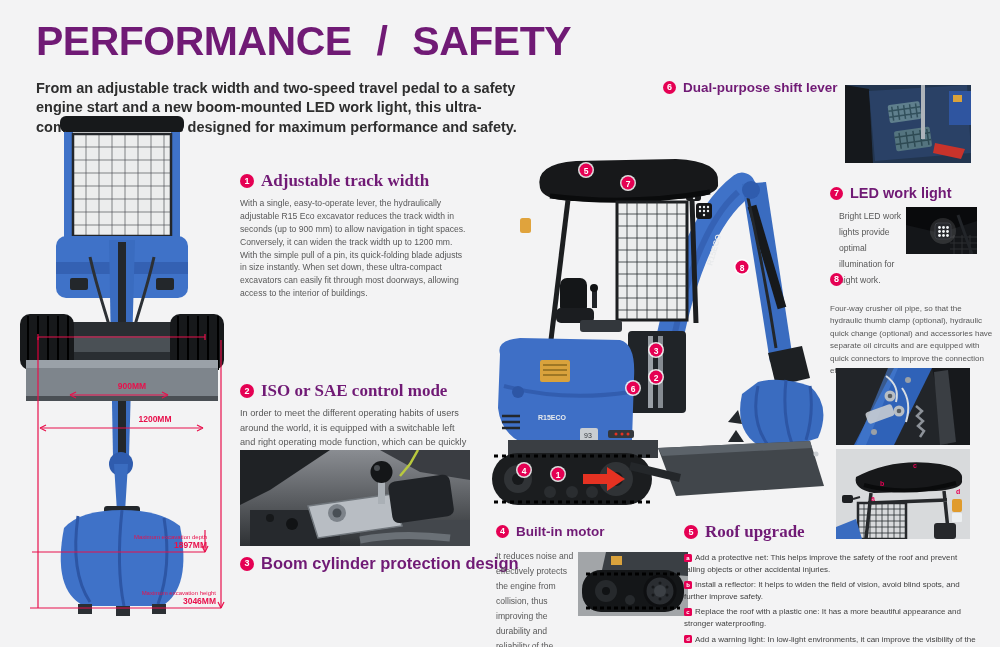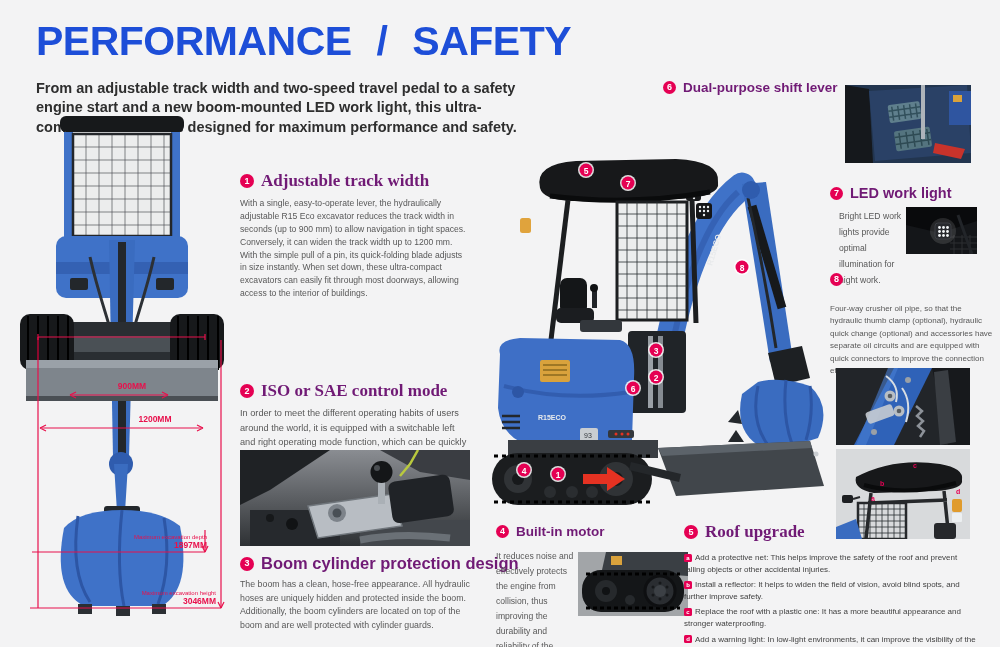--- a/index.html
+++ b/index.html
@@ -1,19 +1,19 @@
 <!DOCTYPE html>
 <html><head>
 <meta charset="utf-8">
 <style>
   html,body{margin:0;padding:0;}
   body{font-family:"Liberation Sans",sans-serif;background:#e9e9e9;}
   .page{position:relative;width:1000px;height:647px;background:#f3f3f4;overflow:hidden;margin:0 auto;}
   .abs{position:absolute;}
-  .main-title{font-size:41px;font-weight:bold;color:#1d4ed8;letter-spacing:-.5px;word-spacing:14px;line-height:1;}
+  .main-title{font-size:41px;font-weight:bold;color:#701a75;letter-spacing:-.5px;word-spacing:14px;line-height:1;}
   .intro{font-size:14.5px;font-weight:bold;color:#2e2e2e;line-height:1.33;}
   .sec-head{display:flex;align-items:center;gap:7px;}
   .badge{flex:0 0 auto;width:14px;height:14px;border-radius:50%;background:#e50053;color:#fff;
          font-size:9px;font-weight:bold;display:flex;align-items:center;justify-content:center;line-height:1;}
   .sec-title{font-weight:bold;color:#701a75;}
   .t17{font-size:17px;font-family:Liberation Serif, serif;} .t13{font-size:13.5px;} .t12{font-size:12.5px;line-height:1.25;}
   .body-txt{color:#585858;}
   .callout{position:absolute;width:13px;height:13px;border-radius:50%;background:#e50053;color:#fff;
            font-size:8.5px;font-weight:bold;display:flex;align-items:center;justify-content:center;
            transform:translate(-50%,-50%);box-shadow:0 0 0 1.5px rgba(255,255,255,.85);z-index:5;}
@@ -137,21 +137,20 @@
       <circle cx="52" cy="74" r="6" fill="#111315"></circle>
         <circle cx="30" cy="68" r="4" fill="#16181a"></circle>
       <path d="M120,90 q40,-8 90,-2" stroke="#6a7076" stroke-width="7" fill="none"></path>
     </svg>
   </div>
 
   <div class="abs sec-head" style="left:240px;top:554px;">
     <span class="badge">3</span>
     <span class="sec-title" style="font-size:16.5px;">Boom cylinder protection design</span>
   </div>
-  <div class="abs body-txt" style="left:240px;top:578px;width:234px;font-size:8.8px;line-height:1.55;">The boom has a clean, hose-free appearance. All hydraulic hoses are uniquely hidden and protected inside the boom. Additionally, the boom cylinders are located on top of the boom and are well protected with cylinder guards.</div>
 
   <div class="abs" style="left:480px;top:148px;width:352px;height:380px;">
     <svg width="352" height="380" viewBox="0 0 352 380">
 
       <path d="M185,215 C198,140 222,68 262,38" stroke="#3f72c8" stroke-width="27" fill="none" stroke-linecap="round"></path>
       <path d="M190,210 C202,142 224,74 258,44" stroke="#2d56a5" stroke-width="6" fill="none" opacity=".55"></path>
       <text x="232" y="118" font-size="8" fill="#e8eaec" font-weight="bold" font-family="Liberation Sans, sans-serif" transform="rotate(-73 232 118)">R15ECO</text>
       <rect x="206" y="38" width="15" height="15" rx="3" fill="#17181a"></rect>
       <g fill="#e9ecee">
           <circle cx="210" cy="42" r="1.2"></circle>

